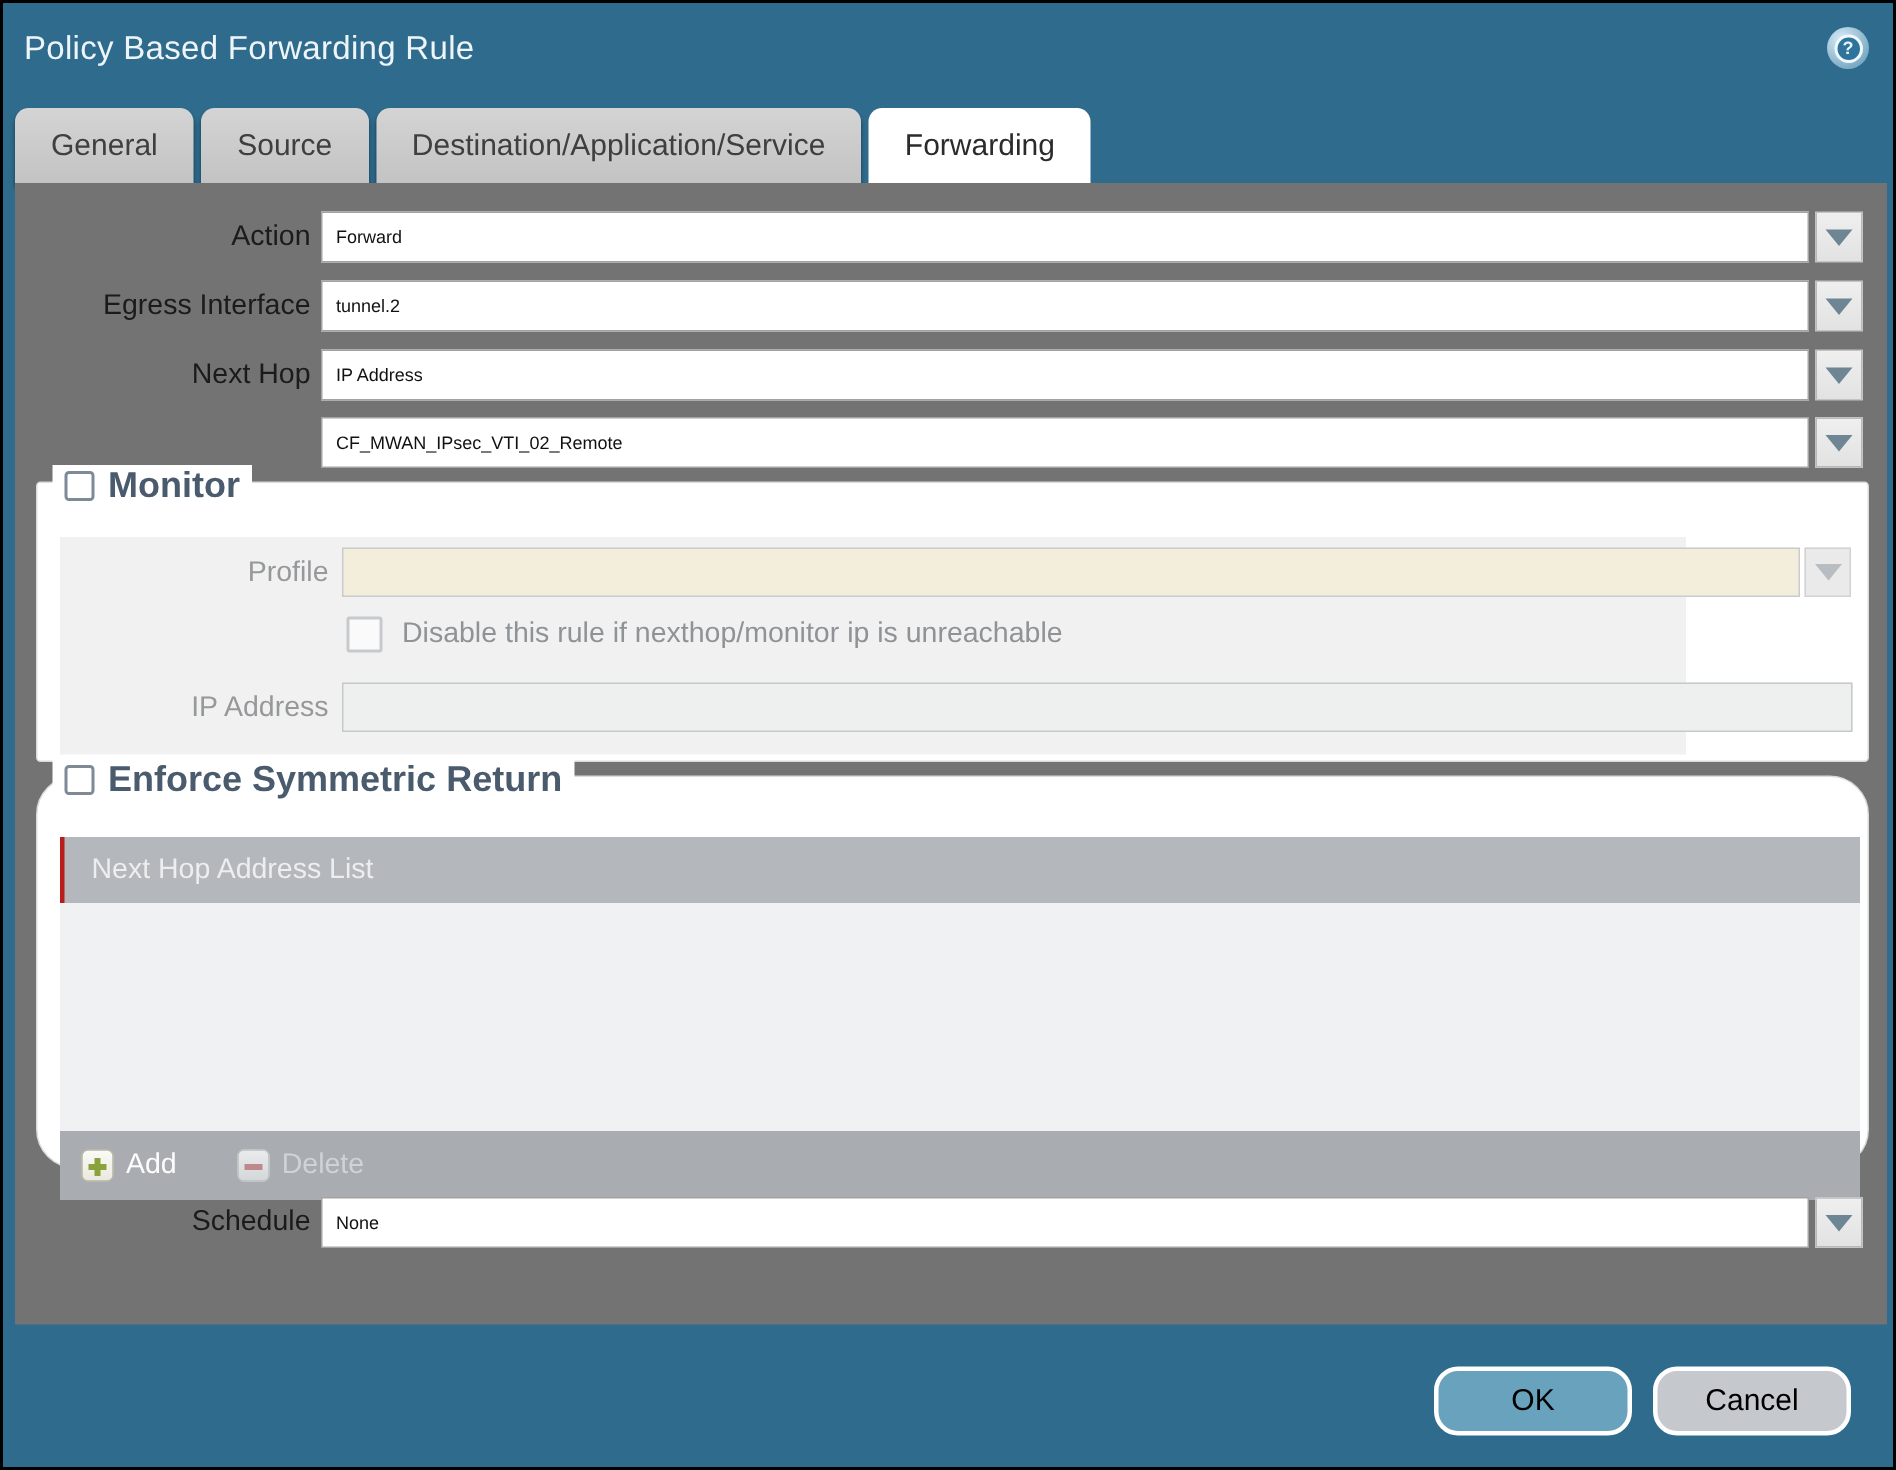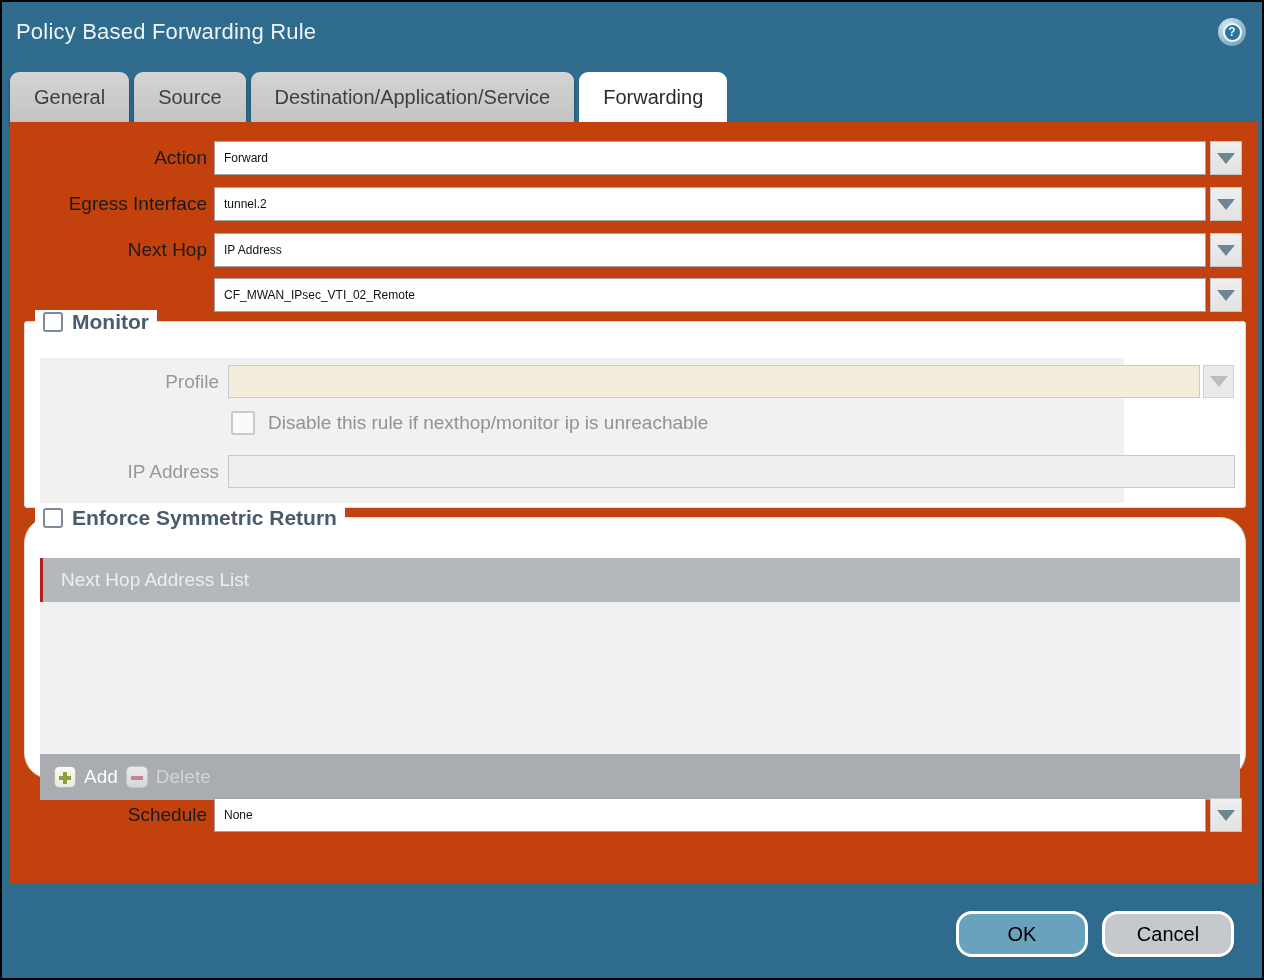--- a/index.html
+++ b/index.html
@@ -18,53 +18,53 @@
           color:#e8f4fb; font-size:12px; font-weight:bold; display:flex; align-items:center; justify-content:center; }
 
   
   .tabstrip { position:absolute; top:60px; left:8px; right:8px; height:60px; display:flex; align-items:flex-end; gap:5px; }
   .tab { height:50px; padding:0 24px; display:flex; align-items:center; font-size:20px; color:#3f3f3f;
          background:linear-gradient(#d4d4d4,#c3c3c3); border-radius:9px 9px 0 0; cursor:pointer;
          box-shadow:0 3px 3px rgba(0,0,0,.45); white-space:nowrap; }
   .tab.active { background:#ffffff; color:#2b2b2b; box-shadow:none;margin-top:45px; }
 
   
-  .content { position:absolute; top:120px; left:8px; width:1248px; height:765px; background:#c2410c; }
+  .content { position:absolute; top:120px; left:8px; width:1248px; height:765px; background:#737373; }
 
   .frow { position:absolute; left:0; right:0; height:34px; }
   .flabel { position:absolute; left:0; width:197px; text-align:right; font-size:19px; color:#1b1b1b; line-height:34px; }
   .ffield { position:absolute; left:204px; width:992px; height:34px; background:#fff; border:1px solid #a3a3a3;
             font-size:12px; color:#111; line-height:32px; padding-left:9px; overflow:hidden; white-space:nowrap; }
   .fbtn { position:absolute; left:1200px; width:32px; height:34px; background:linear-gradient(#efefef,#e2e2e2);
           border:1px solid #c4c4c4; display:flex; align-items:center; justify-content:center; cursor:pointer; }
   .arrow { width:0; height:0; border-left:9px solid transparent; border-right:9px solid transparent; border-top:11px solid #6e8694; }
   .arrow.dis { border-top-color:#b7bdc0; }
 
   
   .fieldset { position:absolute; left:14px; right:12px; border:1px solid #d9dbdc; border-radius:3px; background:#fff; }
   .legend { position:absolute; top:-12px; left:10px; background:#fff; padding:0 8px; display:flex; align-items:center; gap:9px; }
   .legend .cbx { width:20px; height:20px; border:2px solid #7e8a97; border-radius:3px; background:#fff; cursor:pointer; }
-  .legend .ltxt { font-size:21px; font-weight:bold; color:#4a5b6d; white-space:nowrap; }
+  .legend .ltxt { font-size:24px; font-weight:bold; color:#4a5b6d; white-space:nowrap; }
 
   .monitor-box { position:absolute; left:15px; top:36px; width:1084px; height:145px; background:#f1f1f2; }
   .mrow { position:absolute; left:0; right:0; height:33px; }
   .mlabel { position:absolute; left:0; width:179px; text-align:right; font-size:19px; color:#96989a; line-height:33px; }
   .mfield-profile { position:absolute; left:188px; width:972px; height:33px; background:#f3eedb; border:1px solid #cbcbcb; }
   .mbtn { position:absolute; left:1163px; width:31px; height:33px; background:#eaeaea; border:1px solid #d2d2d2;
           display:flex; align-items:center; justify-content:center; }
   .dis-cbx { position:absolute; left:191px; top:0; width:24px; height:24px; border:2px solid #c7cacc; border-radius:2px; background:#fafafa; }
   .dis-cbx-label { position:absolute; left:228px; top:0; font-size:19px; color:#8f9396; line-height:24px; white-space:nowrap; }
   .mfield-ip { position:absolute; left:188px; width:1007px; height:33px; background:#eef0f0; border:1px solid #c6c8ca; }
 
   
   .nh-table { position:absolute; left:15px; top:40px; right:5px; }
   .nh-head { height:44px; background:#b4b7bb; color:#eceeef; font-size:19px; line-height:44px; padding-left:18px;
              border-left:3px solid #b91c1c; }
   .nh-body { height:152px; background:#f0f1f2; }
-  .nh-foot { height:46px; background:#a9adb1; display:flex; align-items:center; gap:8px; padding-left:14px; }
+  .nh-foot { height:46px; background:#a9adb1; display:flex; align-items:center; gap:40px; padding-left:14px; }
   .tbl-btn { display:flex; align-items:center; gap:8px; cursor:pointer; }
   .mini { width:22px; height:22px; border-radius:5px; position:relative; }
   .mini.plus { background:linear-gradient(#fbfbf7,#e9e9dd); border:1px solid #b9b9a9; }
   .mini.plus::before { content:""; position:absolute; left:4px; top:9px; width:12px; height:4px; background:#8ba23c; }
   .mini.plus::after  { content:""; position:absolute; left:8px; top:5px; width:4px; height:12px; background:#8ba23c; }
   .mini.minus { background:linear-gradient(#e9ebec,#d4d7d8); border:1px solid #c2c5c6; }
   .mini.minus::before { content:""; position:absolute; left:4px; top:9px; width:12px; height:4px; background:#c0878d; }
   .tbl-btn .t { font-size:19px; }
   .tbl-btn.add .t { color:#fdfdfd; }
   .tbl-btn.del .t { color:#cfd3d6; }

